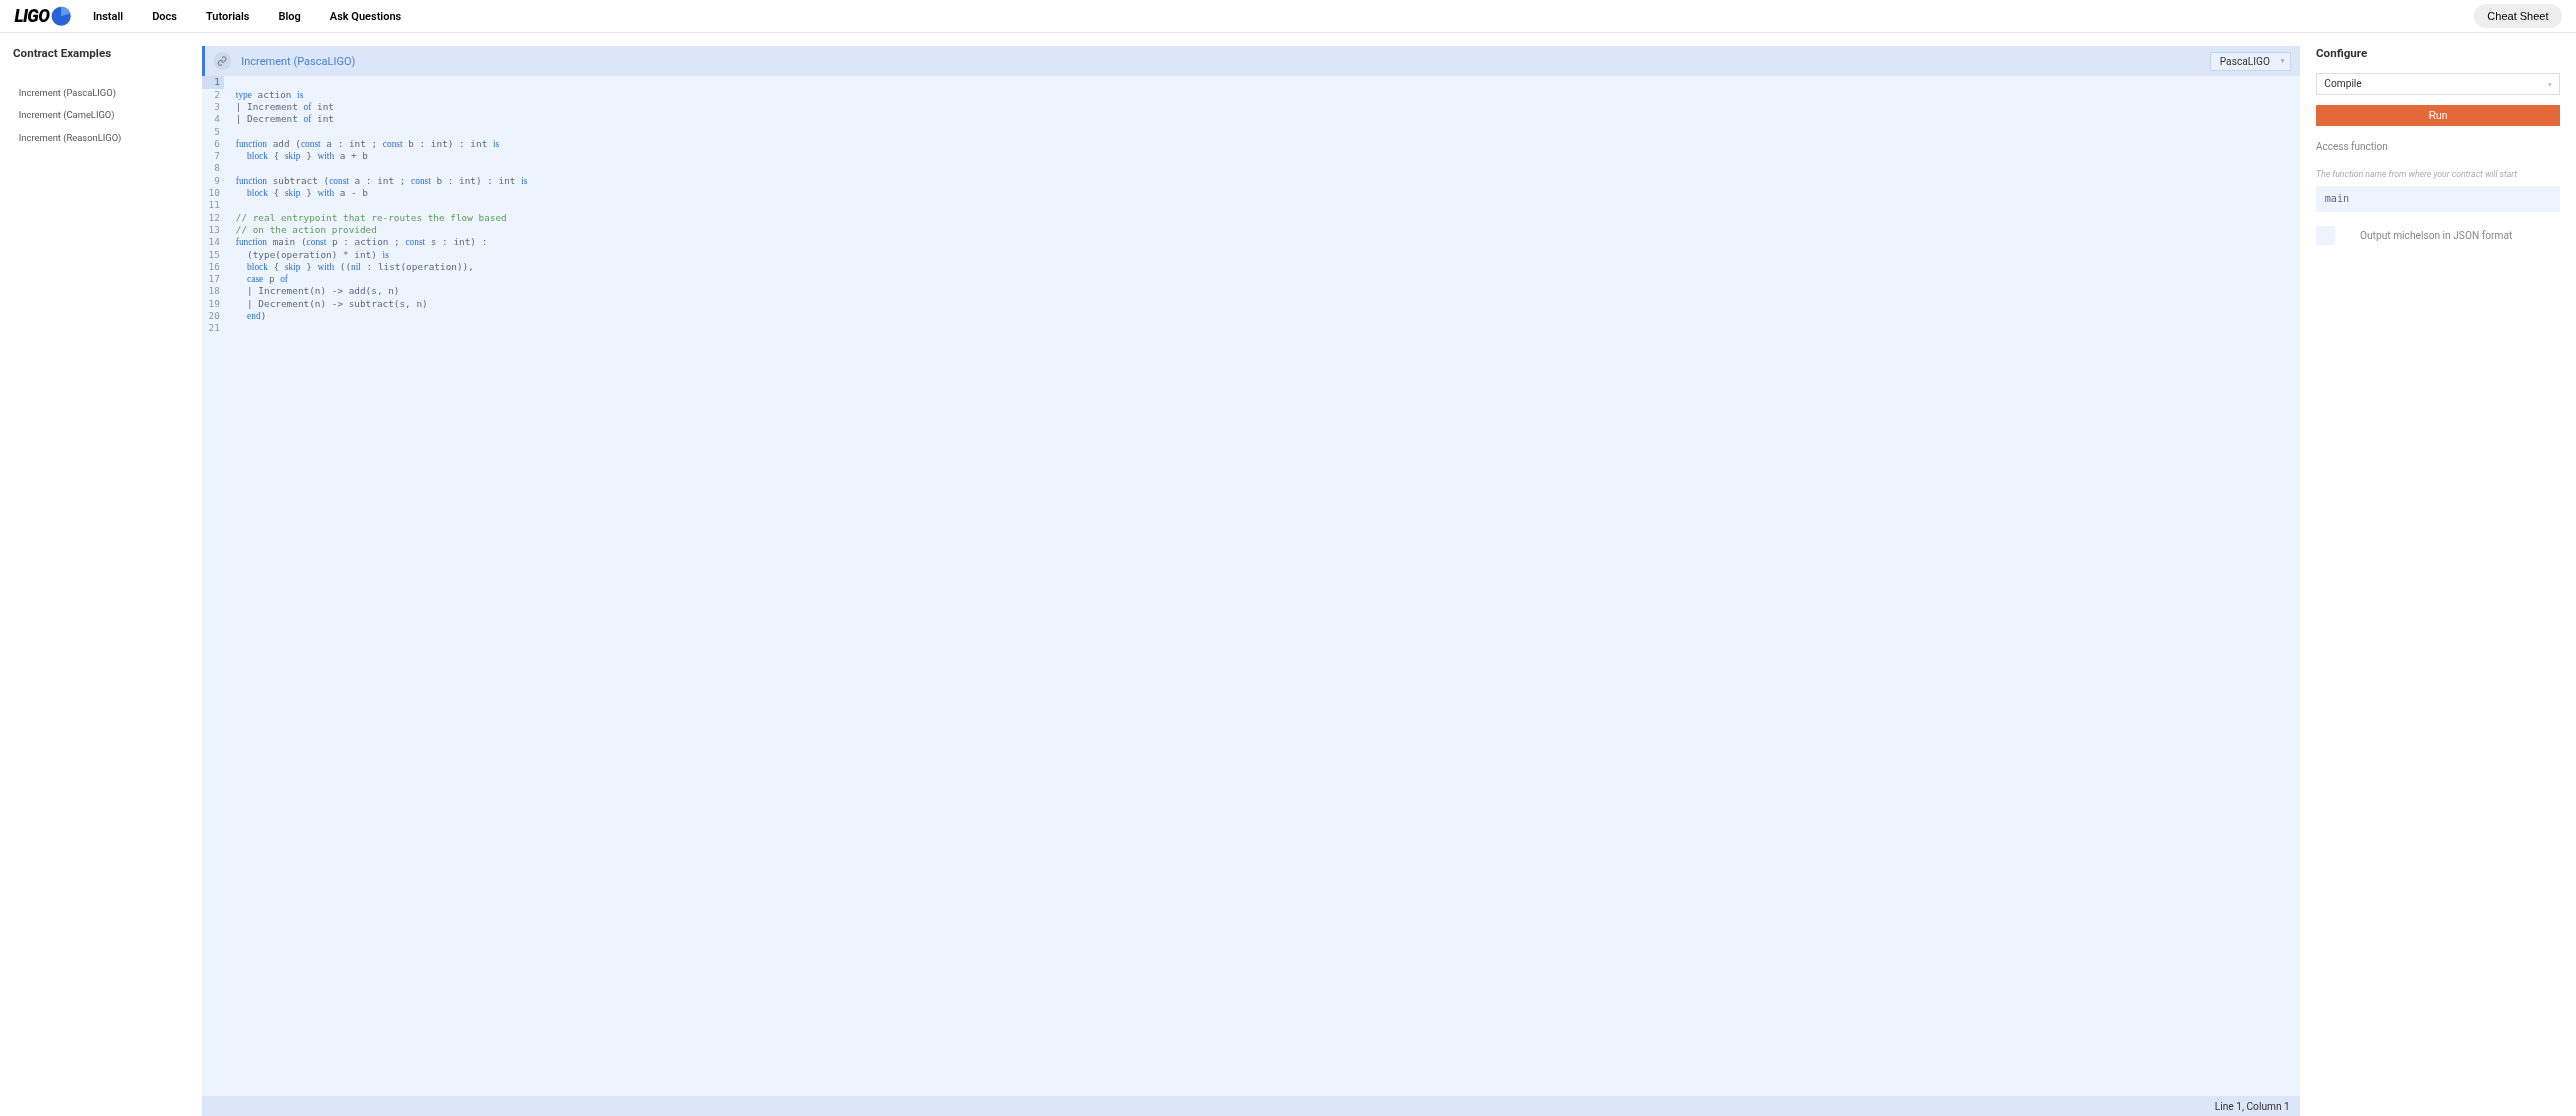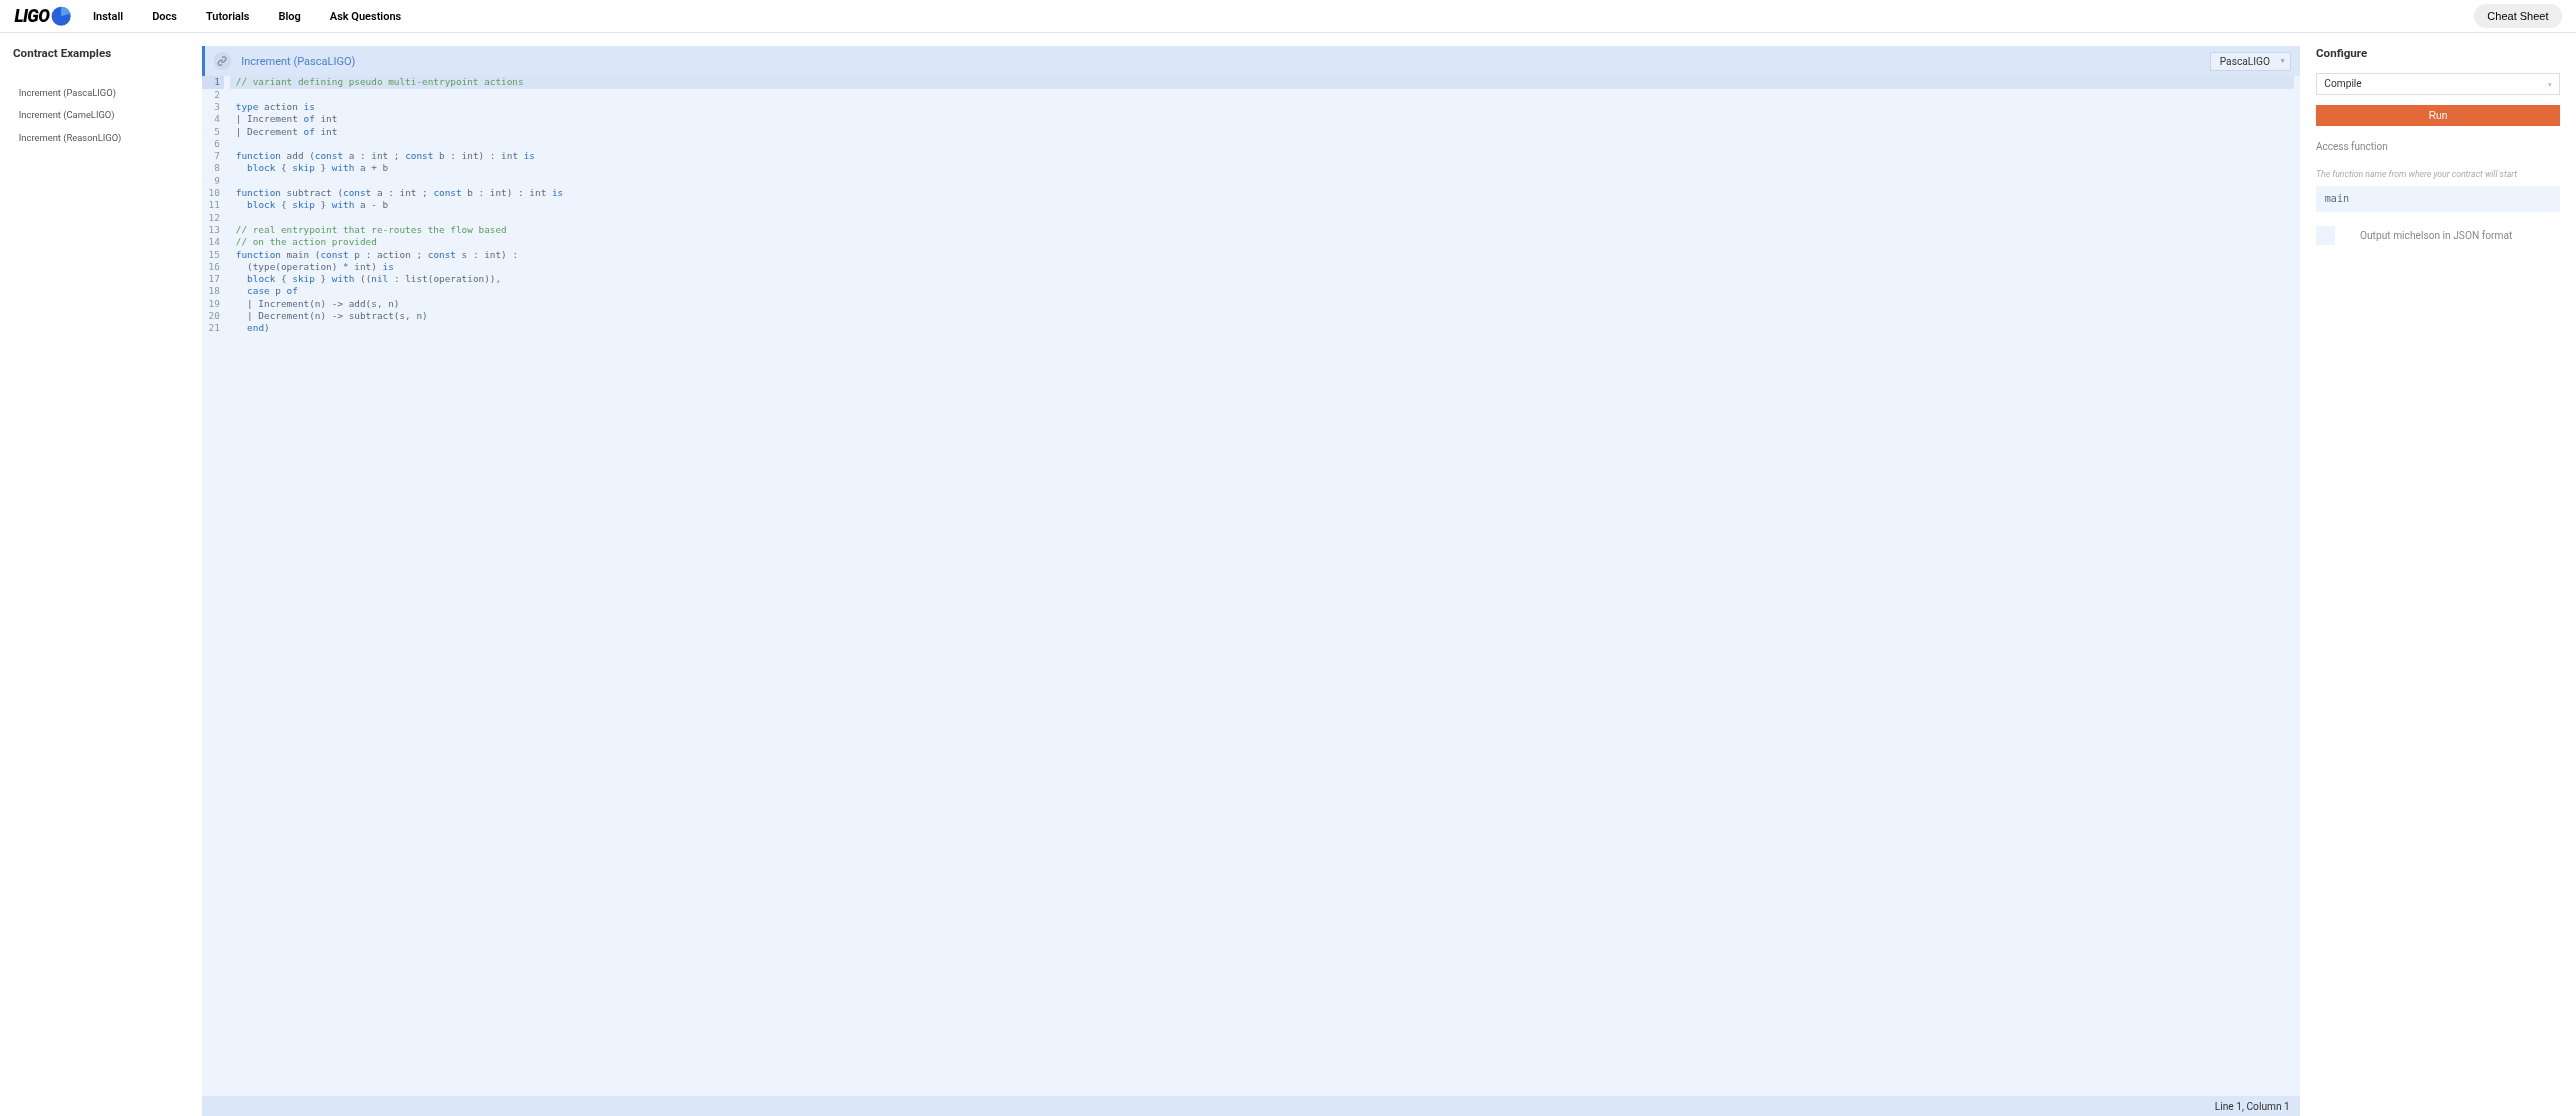--- a/index.html
+++ b/index.html
@@ -27,21 +27,21 @@
 .lang-select { background: #eaf1fb; border: 0.7px solid #c8d6ec; padding: 2.9px 20.3px 2.9px 8.7px; font-size: 10.2px; position: relative; cursor: pointer; }
 .lang-select::after { content: "▾"; position: absolute; right: 5.8px; color: #8aa3c9; font-size: 7.3px; }
 
 .code-area { background: #eef4fd; flex: 1; display: flex; font-family: "SF Mono", Monaco, Consolas, monospace; font-size: 9.4px; overflow: auto; }
 .gutter { background: #eef4fd; padding: 0 5.8px 0 0; text-align: right; color: #8a98ad; user-select: none; min-width: 28px; }
 .gutter div { line-height: 12.3px; padding-right: 4.4px; }
 .gutter div.active { background: #d0def3; color: #5a6e8f; }
 .code { padding: 0 5.8px; white-space: pre; line-height: 12.3px; color: #5a6a80; flex: 1; }
 .code .line.active { background: #d8e4f6; display: block; margin-left: -5.8px; padding-left: 5.8px; }
 .tok-comment { color: #5b9e5b; }
-.tok-kw { color: #2b6fd6; }
+.tok-kw { color: #2b6fd6; font-family: Liberation Serif, serif; }
 
 .status-bar { background: #dbe7f8; padding: 4.4px 10.2px; text-align: right; font-size: 10.2px; color: #333; }
 
 
 .configure { width: 276px; padding: 13px 16px; }
 .configure-title { font-size: 11.6px; font-weight: 700; margin-bottom: 13px; }
 .config-row { display: flex; gap: 10.2px; margin-bottom: 14.5px; flex-direction: column; }
 .action-select { flex: 1; border: 0.7px solid #ddd; padding: 4.4px 20.3px 4.4px 7.3px; font-size: 10.2px; position: relative; cursor: pointer; background: #fff; }
 .action-select::after { content: "▾"; position: absolute; right: 7.3px; color: #bbb; font-size: 7.3px; top: 50%; transform: translateY(-50%); }
 .run-btn { background: #e36938; color: #fff; border: none; padding: 5.1px 26px; font-size: 10.2px; cursor: pointer; }
@@ -113,21 +113,21 @@
           <div>13</div>
           <div>14</div>
           <div>15</div>
           <div>16</div>
           <div>17</div>
           <div>18</div>
           <div>19</div>
           <div>20</div>
           <div>21</div>
         </div>
-      <div class="code" id="code"><span class="line active"><span class="tok-comment">// variant defining pseudo multi-entrypoint actions</span></span>
+      <div class="code" id="code">
 <span class="line"><span class="tok-kw">type</span><span> action </span><span class="tok-kw">is</span></span>
 <span class="line"><span>| Increment </span><span class="tok-kw">of</span><span> int</span></span>
 <span class="line"><span>| Decrement </span><span class="tok-kw">of</span><span> int</span></span>
 <span class="line"> </span>
 <span class="line"><span class="tok-kw">function</span><span> add (</span><span class="tok-kw">const</span><span> a : int ; </span><span class="tok-kw">const</span><span> b : int) : int </span><span class="tok-kw">is</span></span>
 <span class="line"><span>  </span><span class="tok-kw">block</span><span> { </span><span class="tok-kw">skip</span><span> } </span><span class="tok-kw">with</span><span> a + b</span></span>
 <span class="line"> </span>
 <span class="line"><span class="tok-kw">function</span><span> subtract (</span><span class="tok-kw">const</span><span> a : int ; </span><span class="tok-kw">const</span><span> b : int) : int </span><span class="tok-kw">is</span></span>
 <span class="line"><span>  </span><span class="tok-kw">block</span><span> { </span><span class="tok-kw">skip</span><span> } </span><span class="tok-kw">with</span><span> a - b</span></span>
 <span class="line"> </span>

